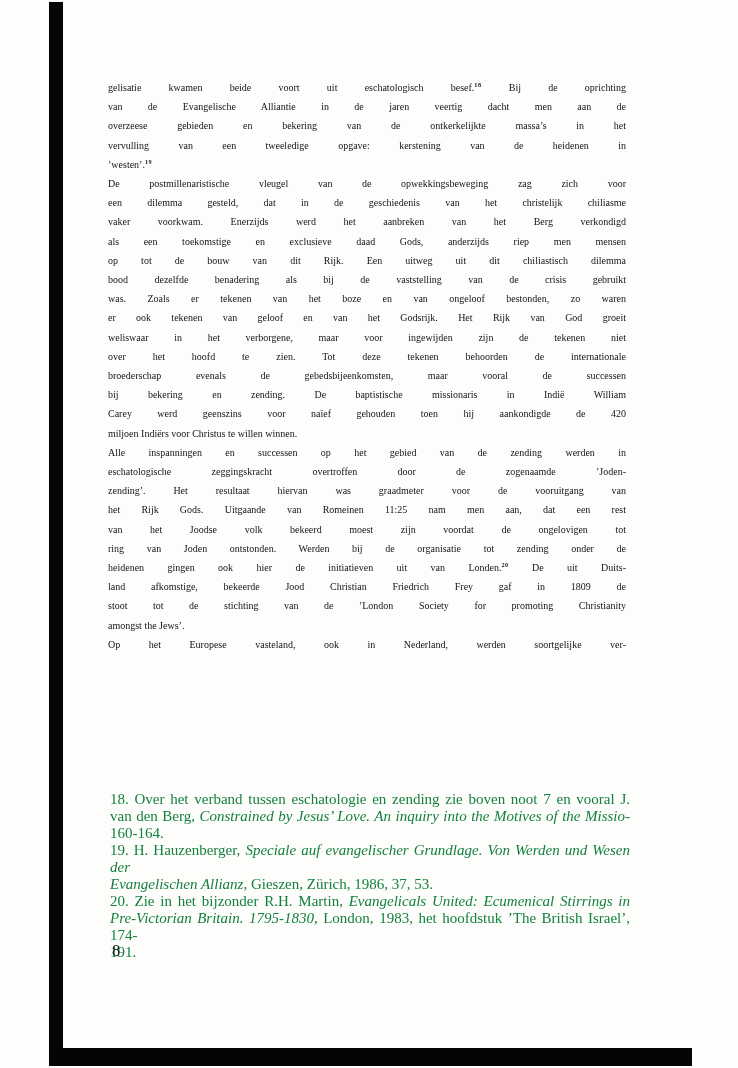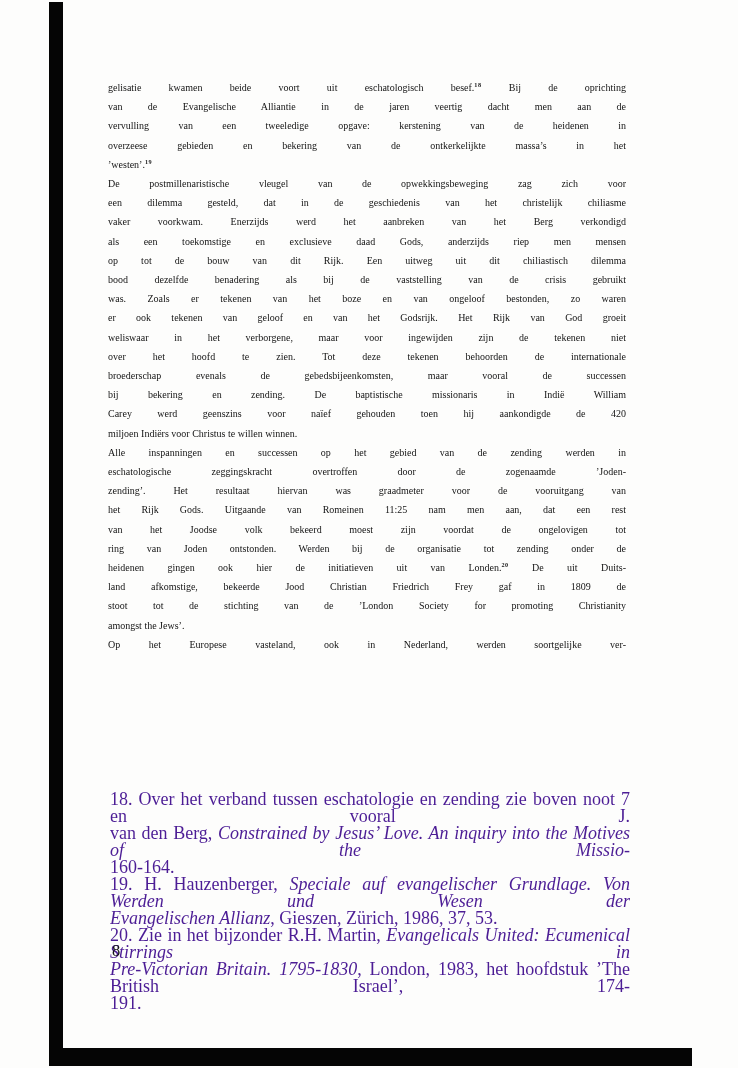--- a/index.html
+++ b/index.html
@@ -21,22 +21,22 @@
   .body-text {
     position: absolute;
     left: 108px; top: 78px; width: 518px;
     font-size: 10px; line-height: 19.2px;
     color: #141414;
     overflow: hidden;
   }
   .footnotes {
     position: absolute;
     left: 110px; top: 791px; width: 520px;
-    font-size: 18px; line-height: 17px;
-    color: #4c1d95;
+    font-size: 15px; line-height: 17px;
+    color: #15803d;
     overflow: hidden;
   }
   .line {
     text-align: justify;
     text-align-last: justify;
     -moz-text-align-last: justify;
     white-space: normal;
   }
   .line.last {
     text-align: left;
@@ -62,22 +62,22 @@
 <body>
 
 <div class="page">
   <div class="bar bar-left"></div>
   <div class="bar bar-bottom"></div>
 
   <div class="body-text">
       <div>
         <div class="line">gelisatie kwamen beide voort uit eschatologisch besef.<sup>18</sup> Bij de oprichting</div>
         <div class="line">van de Evangelische Alliantie in de jaren veertig dacht men aan de</div>
+        <div class="line">overzeese gebieden en bekering van de ontkerkelijkte massa’s in het</div>
         <div class="line">vervulling van een tweeledige opgave: kerstening van de heidenen in</div>
-        <div class="line">overzeese gebieden en bekering van de ontkerkelijkte massa’s in het</div>
         <div class="line last">’westen’.<sup>19</sup></div>
       </div>
       <div>
         <div class="line">De postmillenaristische vleugel van de opwekkingsbeweging zag zich voor</div>
         <div class="line">een dilemma gesteld, dat in de geschiedenis van het christelijk chiliasme</div>
         <div class="line">vaker voorkwam. Enerzijds werd het aanbreken van het Berg verkondigd</div>
         <div class="line">als een toekomstige en exclusieve daad Gods, anderzijds riep men mensen</div>
         <div class="line">op tot de bouw van dit Rijk. Een uitweg uit dit chiliastisch dilemma</div>
         <div class="line">bood dezelfde benadering als bij de vaststelling van de crisis gebruikt</div>
         <div class="line">was. Zoals er tekenen van het boze en van ongeloof bestonden, zo waren</div>

